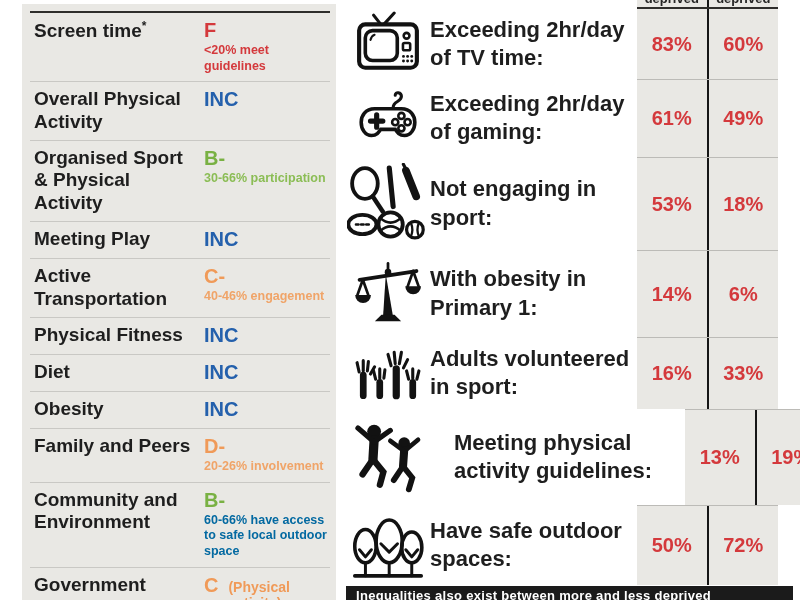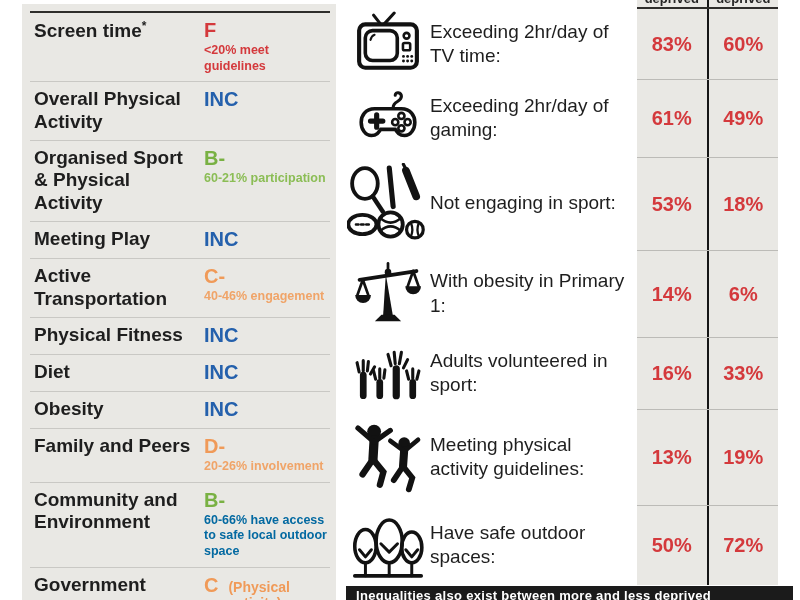--- a/index.html
+++ b/index.html
@@ -28,29 +28,29 @@
               font-size:13px;font-weight:bold;color:#262626;line-height:15px;}
   .hcell.hr{border-left:2px solid #161616;}
 
   .cmp-rows{position:absolute;left:346px;top:9px;width:447px;}
   .cmp-row{display:flex;align-items:center;}
   .cmp-rows > .cmp-row:nth-child(1){height:70px;}
   .cmp-rows > .cmp-row:nth-child(2){height:78px;}
   .cmp-rows > .cmp-row:nth-child(3){height:93px;}
   .cmp-rows > .cmp-row:nth-child(4){height:87px;}
   .cmp-rows > .cmp-row:nth-child(5){height:72px;}
-  .cmp-rows > .cmp-row:nth-child(6){height:96px;}
+  .cmp-rows > .cmp-row:nth-child(6){height:96px;gap:24px;}
   .cmp-rows > .cmp-row:nth-child(7){height:80px;}
   .icon-cell{flex:0 0 84px;height:100%;display:flex;align-items:center;justify-content:center;}
   .icon-cell svg{width:66px;height:66px;}
   .cmp-rows > .cmp-row:nth-child(3) .icon-cell svg{width:82px;height:82px;}
   .cmp-rows > .cmp-row:nth-child(4) .icon-cell svg{width:70px;height:70px;}
   .cmp-rows > .cmp-row:nth-child(6) .icon-cell svg{width:74px;height:74px;}
   .cmp-rows > .cmp-row:nth-child(7) .icon-cell svg{width:76px;height:76px;}
-  .clabel{flex:0 0 207px;font-size:19px;font-weight:normal;line-height:1.28;padding-right:4px;}
+  .clabel{flex:0 0 207px;font-size:22px;font-weight:bold;line-height:1.28;padding-right:4px;}
   .pct-pair{flex:0 0 141px;height:100%;display:flex;background:#e9e8e4;}
   .cmp-row + .cmp-row .pct-pair{border-top:1px solid #bcbbb7;}
   .pct{flex:1;display:flex;align-items:center;justify-content:center;
        font-size:20px;font-weight:bold;color:#d4393c;}
   .pct.pr{border-left:2px solid #161616;}
 
   .banner{position:absolute;left:346px;top:586px;width:447px;height:23px;
           background:#1b1b1b;overflow:hidden;}
   .banner span{display:block;color:#ffffff;font-size:13px;font-weight:bold;
                line-height:19px;padding-left:10px;letter-spacing:.3px;white-space:nowrap;}
@@ -88,21 +88,21 @@
         </div>
 
         <div class="lrow">
           <div class="llabel"><span>Organised Sport &amp; Physical Activity</span></div>
           <div class="lgrade">
             <div class="grade-line">
               <span class="grade" style="color: rgb(121, 177, 67);">B-</span>
 
             </div>
 
-            <div class="note auto-hide" style="color: rgb(139, 189, 85);">60-21% participation</div>
+            <div class="note auto-hide" style="color: rgb(139, 189, 85);">30-66% participation</div>
           </div>
         </div>
 
         <div class="lrow">
           <div class="llabel"><span>Meeting Play</span></div>
           <div class="lgrade">
             <div class="grade-line">
               <span class="grade" style="color: rgb(36, 96, 172);">INC</span>
 
             </div>

